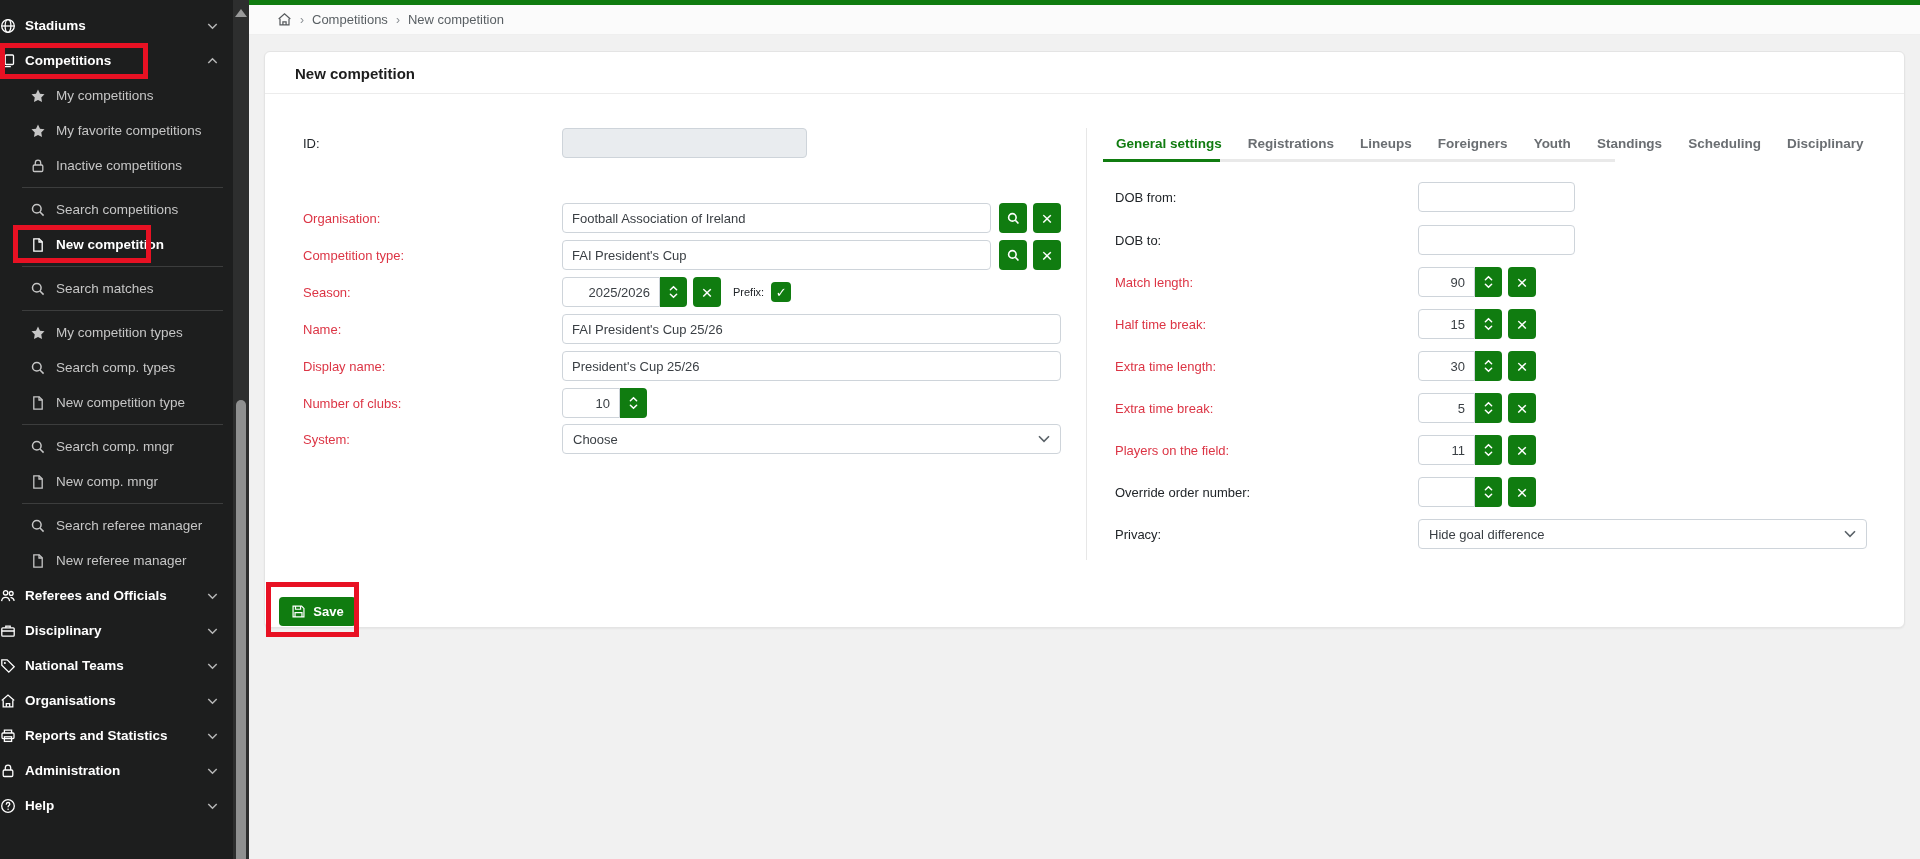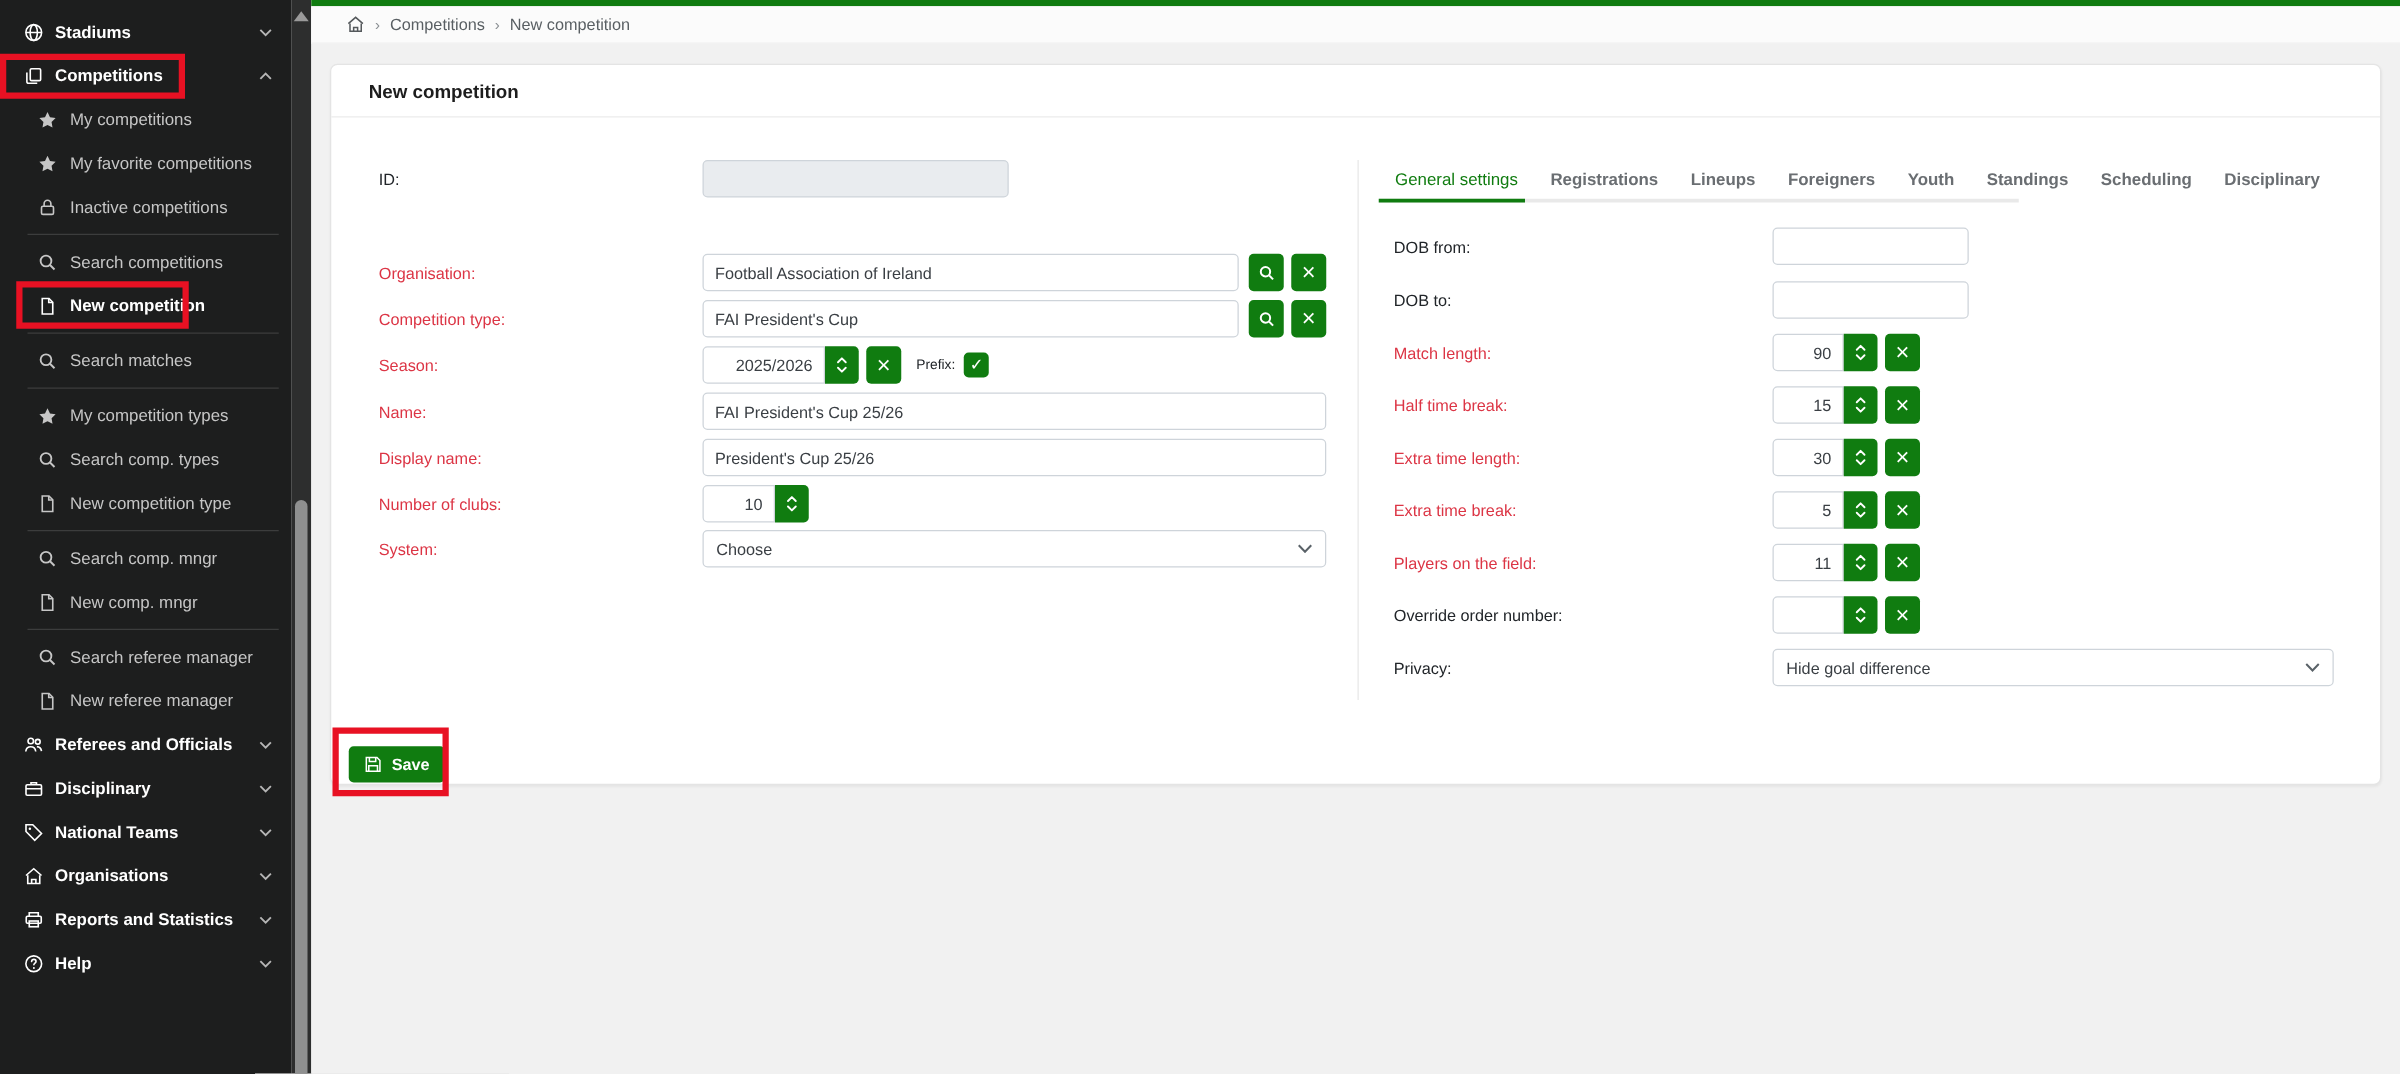--- a/index.html
+++ b/index.html
@@ -5,21 +5,21 @@
   html,body{margin:0;padding:0;background:#d8d8d8;}
   *{box-sizing:border-box;}
   #root{
     position:relative;width:1920px;height:859px;overflow:hidden;
     font-family:"Liberation Sans","DejaVu Sans",sans-serif;
     background:#f1f1f1;
   }
   
   #sidebar{position:absolute;left:0;top:0;width:233px;height:859px;background:#1d1e1e;color:#c9c9c9;padding-top:8px;}
   .s-item{position:relative;display:flex;align-items:center;height:35px;cursor:pointer;font-size:13.5px;}
-  .s-item.lvl1{padding-left:19px;gap:9px;font-weight:700;color:#ececec;}
+  .s-item.lvl1{gap:9px;font-weight:700;color:#ececec;}
   .s-item.lvl2{padding-left:30px;gap:10px;color:#c6c6c6;}
   .s-item.boldItem{font-weight:700;color:#fff;}
   .s-item .icn{display:inline-flex;width:16px;height:16px;flex:0 0 16px;align-items:center;justify-content:center;}
   .s-item .chev{position:absolute;right:13px;top:50%;transform:translateY(-50%);color:#b5b5b5;display:inline-flex;}
   .s-div{height:1px;background:#3c3d3d;margin:4px 10px 4px 22px;}
   
   #sb-scroll{position:absolute;left:233px;top:0;width:16px;height:859px;background:#2d2e2e;}
   #sb-up{position:absolute;left:2px;top:9px;width:0;height:0;border-left:6px solid transparent;border-right:6px solid transparent;border-bottom:8px solid #9a9a9a;}
   #sb-thumb{position:absolute;left:3px;top:400px;width:10px;height:459px;background:#8f9090;border-radius:5px 5px 0 0;}
   
@@ -50,21 +50,21 @@
   .numgroup .inp{border-radius:4px 0 0 4px;}
   .stepbtn{width:27px;background:#107c10;border:none;border-radius:0 4px 4px 0;display:flex;align-items:center;justify-content:center;cursor:pointer;padding:0;}
   .gbtn{width:28px;height:30px;background:#107c10;border:none;border-radius:4px;color:#fff;display:flex;align-items:center;justify-content:center;cursor:pointer;padding:0;}
   .gbtn.xbtn{font-size:19px;line-height:1;font-weight:400;}
   .gap8{margin-left:8px;} .gap6{margin-left:6px;}
   .prefix-label{font-size:11px;color:#212529;margin-left:12px;}
   .gcheck{width:20px;height:20px;background:#107c10;border-radius:4px;margin-left:7px;display:flex;align-items:center;justify-content:center;color:#fff;font-size:13px;font-weight:700;cursor:pointer;}
   
   #tabs{position:absolute;left:838px;top:76px;height:30px;display:flex;align-items:center;}
   .tab{padding:0 13px;font-size:13.5px;font-weight:600;color:#6a6e72;cursor:pointer;white-space:nowrap;}
-  .tab.active{color:#107c10;font-weight:400;text-align:right;}
+  .tab.active{color:#107c10;font-weight:700;text-align:right;}
   #tabline{position:absolute;left:838px;top:107px;width:512px;height:3px;background:#e9e9e9;}
   #tabline-active{position:absolute;left:838px;top:107px;width:117px;height:3px;background:#107c10;}
   
   #save-btn{position:absolute;left:14px;top:545px;width:77px;height:29px;background:#107c10;border:none;border-radius:4px;color:#fff;font-size:13px;font-weight:700;display:flex;align-items:center;justify-content:center;gap:7px;cursor:pointer;font-family:inherit;}
   
   .redbox{position:absolute;border:5px solid #e81123;z-index:50;pointer-events:none;}
   #redbox-competitions{left:0px;top:43px;width:148px;height:36px;}
   #redbox-newcompetition{left:13px;top:225px;width:138px;height:38px;}
   #redbox-save{left:266px;top:582px;width:93px;height:55px;}
 </style>
@@ -284,20 +284,34 @@
         </div>
         <div class="s-item lvl1 boldItem">
           <span class="icn">
             <svg viewBox="0 0 16 16" width="16" height="16" fill="none" stroke="currentColor" stroke-width="1.3">
               <path d="M4.4 5V2.2h7.2V5"></path>
               <rect x="2" y="5" width="12" height="5.6" rx="1"></rect>
               <rect x="4.4" y="8.8" width="7.2" height="4.6"></rect>
             </svg>
           </span>
           <span>Reports and Statistics</span>
+          <span class="chev">
+            <svg viewBox="0 0 16 16" width="15" height="15" fill="none" stroke="currentColor" stroke-width="1.6">
+              <path d="M3.5 5.8L8 10.3l4.5-4.5"></path>
+            </svg>
+          </span>
+        </div>
+        <div class="s-item lvl1 boldItem">
+          <span class="icn">
+            <svg viewBox="0 0 16 16" width="16" height="16" fill="none" stroke="currentColor" stroke-width="1.3">
+              <rect x="3.2" y="7" width="9.6" height="6.5" rx="1.2"></rect>
+              <path d="M5.3 7V4.9a2.7 2.7 0 0 1 5.4 0V7"></path>
+            </svg>
+          </span>
+          <span>Administration</span>
           <span class="chev">
             <svg viewBox="0 0 16 16" width="15" height="15" fill="none" stroke="currentColor" stroke-width="1.6">
               <path d="M3.5 5.8L8 10.3l4.5-4.5"></path>
             </svg>
           </span>
         </div>
         <div class="s-item lvl1 boldItem">
           <span class="icn">
             <svg viewBox="0 0 16 16" width="16" height="16" fill="none" stroke="currentColor" stroke-width="1.3">
               <circle cx="8" cy="8" r="6.3"></circle>

